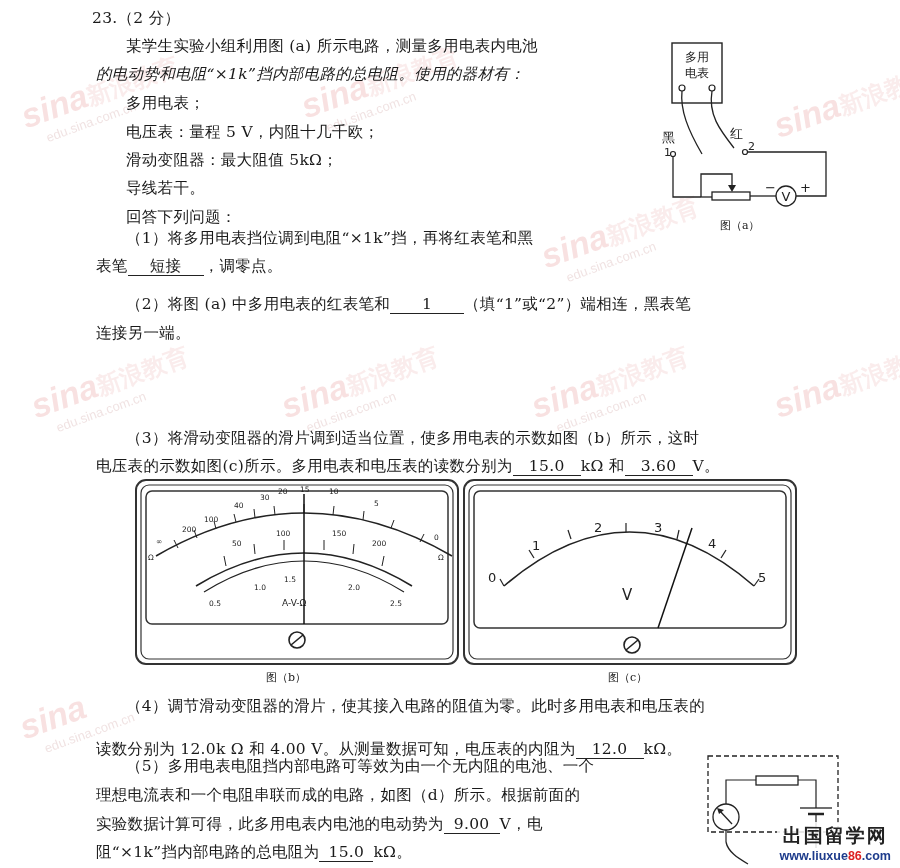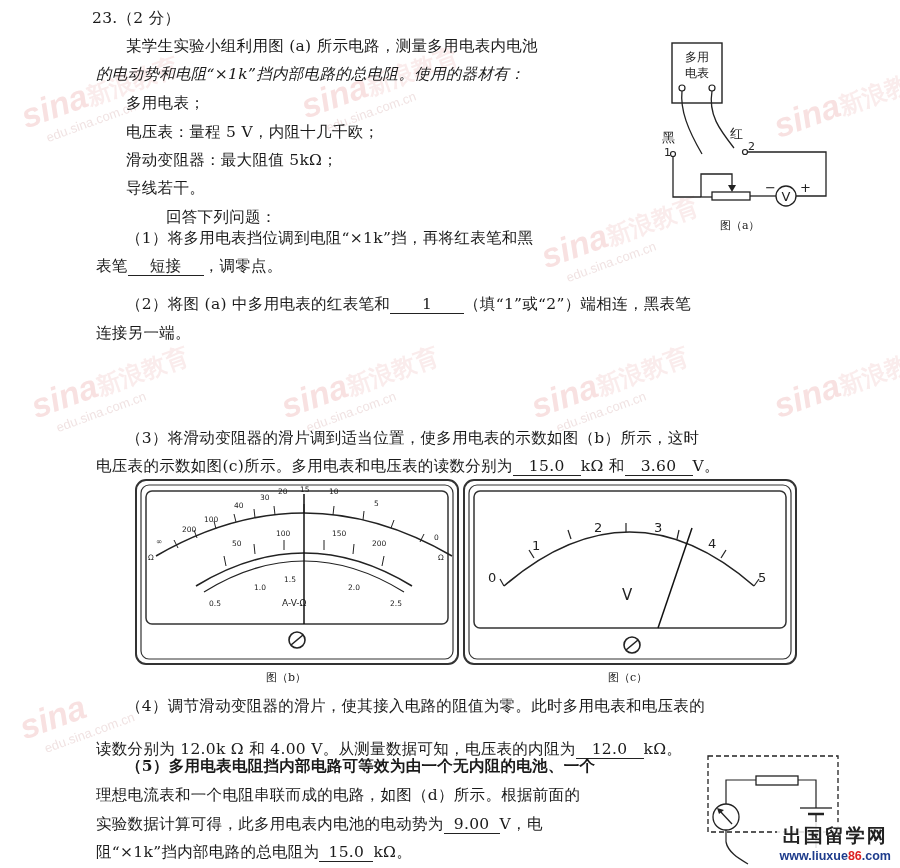--- a/index.html
+++ b/index.html
@@ -42,21 +42,21 @@
 <div class="wm" style="left:20px;top:690px;"><span class="sina">sina</span><span class="dom">edu.sina.com.cn</span></div>
 <div class="wm" style="left:770px;top:80px;"><span class="sina">sina</span><span class="cn">新浪教育</span></div>
 
 <div class="line" style="left:92px;top:8px;"><span>23.</span><span>（2 分）</span></div>
 <div class="line" style="left:126px;top:36px;">某学生实验小组利用图 (a) 所示电路，测量多用电表内电池</div>
 <div class="line" style="left:96px;top:64px;font-style:italic;">的电动势和电阻“×1k”挡内部电路的总电阻。使用的器材有：</div>
 <div class="line" style="left:126px;top:93px;">多用电表；</div>
 <div class="line" style="left:126px;top:122px;">电压表：量程 5 V，内阻十几千欧；</div>
 <div class="line" style="left:126px;top:150px;">滑动变阻器：最大阻值 5kΩ；</div>
 <div class="line" style="left:126px;top:178px;">导线若干。</div>
-<div class="line" style="left:126px;top:207px;margin-left:40px;">回答下列问题：</div>
+<div class="line" style="left:126px;top:207px;">回答下列问题：</div>
 
 <div class="line" style="left:126px;top:228px;">（1）将多用电表挡位调到电阻“×1k”挡，再将红表笔和黑</div>
 <div class="line" style="left:96px;top:256px;"><span>表笔</span><span class="blank" style="width:72px;">短接</span><span>，调零点。</span></div>
 
 <div class="line" style="left:126px;top:294px;"><span>（2）将图 (a) 中多用电表的红表笔和</span><span class="blank" style="width:70px;">1</span><span>（填“1”或“2”）端相连，黑表笔</span></div>
 <div class="line" style="left:96px;top:323px;">连接另一端。</div>
 
 <svg style="position:absolute;left:650px;top:30px;" width="200" height="210" viewBox="0 0 200 210">
   <rect x="22" y="13" width="50" height="60" fill="none" stroke="#222" stroke-width="1.4"></rect>
   <text x="47" y="31" font-size="12" text-anchor="middle" fill="#222">多用</text>
@@ -171,21 +171,21 @@
   </g>
   <line x1="196" y1="150" x2="230" y2="50" stroke="#111" stroke-width="1.5"></line>
   <circle cx="170" cy="167" r="8" fill="none" stroke="#222" stroke-width="1.6"></circle>
   <line x1="164" y1="172" x2="176" y2="162" stroke="#222" stroke-width="1.6"></line>
 </svg>
 <div class="fig-label" style="left:608px;top:670px;">图（c）</div>
 
 <div class="line" style="left:126px;top:696px;">（4）调节滑动变阻器的滑片，使其接入电路的阻值为零。此时多用电表和电压表的</div>
 <div class="line" style="left:96px;top:724px;margin-top:15px;"><span>读数分别为 12.0k Ω 和 4.00 V。从测量数据可知，电压表的内阻为</span><span class="blank" style="width:64px;">12.0</span><span>kΩ。</span></div>
 
-<div class="line" style="left:126px;top:756px;font-weight:bold;">（5）多用电表电阻挡内部电路可等效为由一个无内阻的电池、一个</div>
+<div class="line" style="left:126px;top:756px;">（5）多用电表电阻挡内部电路可等效为由一个无内阻的电池、一个</div>
 <div class="line" style="left:96px;top:785px;">理想电流表和一个电阻串联而成的电路，如图（d）所示。根据前面的</div>
 <div class="line" style="left:96px;top:814px;"><span>实验数据计算可得，此多用电表内电池的电动势为</span><span class="blank" style="width:52px;">9.00</span><span>V，电</span></div>
 <div class="line" style="left:96px;top:842px;"><span>阻“×1k”挡内部电路的总电阻为</span><span class="blank" style="width:50px;">15.0</span><span>kΩ。</span></div>
 
 <svg style="position:absolute;left:700px;top:752px;" width="200" height="116" viewBox="0 0 200 116">
   <rect x="8" y="4" width="130" height="76" fill="none" stroke="#222" stroke-width="1.3" stroke-dasharray="5,3"></rect>
   <rect x="56" y="24" width="42" height="9" fill="none" stroke="#222" stroke-width="1.3"></rect>
   <polyline points="56,28 26,28 26,52" fill="none" stroke="#222" stroke-width="1.2"></polyline>
   <polyline points="98,28 116,28 116,56" fill="none" stroke="#222" stroke-width="1.2"></polyline>
   <line x1="100" y1="56" x2="132" y2="56" stroke="#222" stroke-width="1.3"></line>

